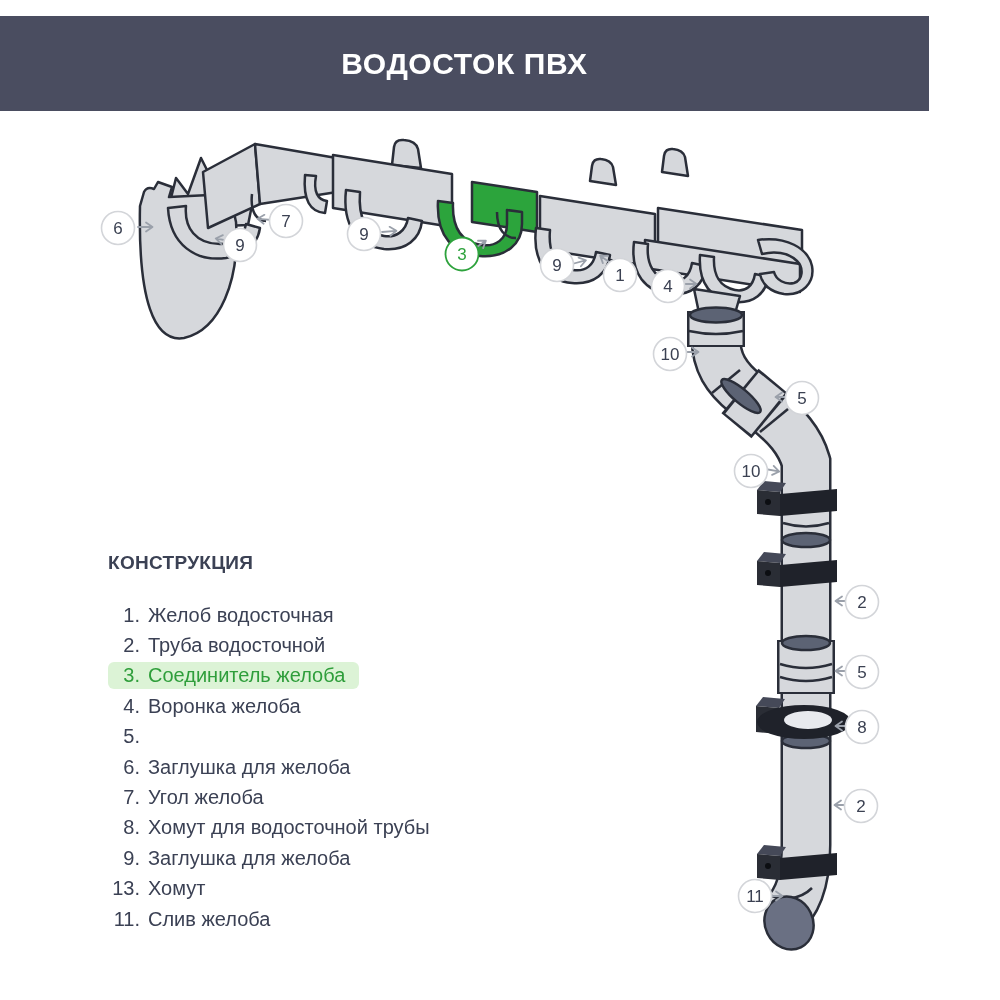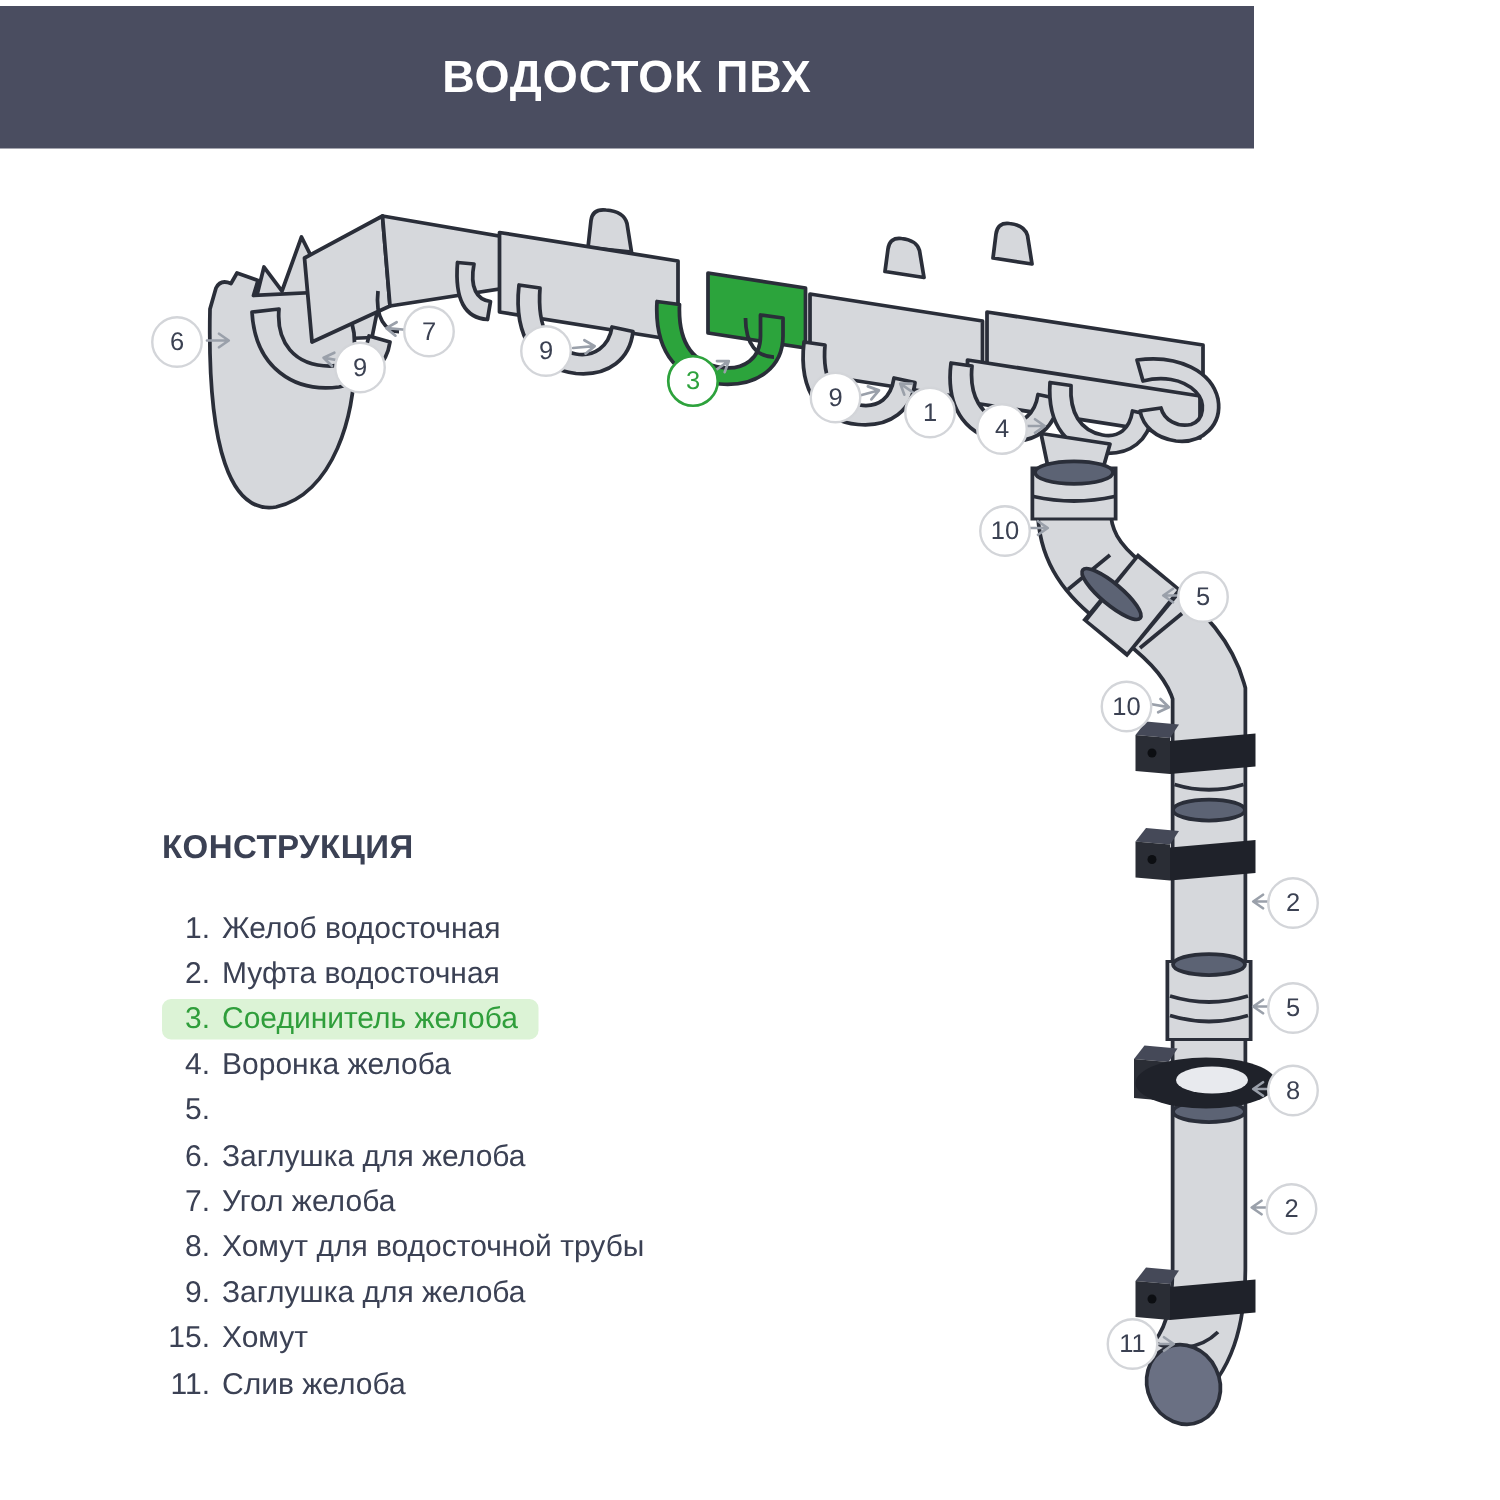--- a/index.html
+++ b/index.html
@@ -1,33 +1,33 @@
 <!DOCTYPE html>
 <html><head>
 <meta charset="utf-8">
 <style>
   html,body{margin:0;padding:0;}
   body{
     width:1000px;height:1000px;position:relative;background:#ffffff;
     font-family:"Liberation Sans", sans-serif;overflow:hidden;
   }
   .header{
-    position:absolute;left:0;top:4px;width:836px;height:95px;
+    position:absolute;left:0;top:16px;width:929px;height:95px;
     background:#4a4d60;display:flex;align-items:center;justify-content:center;
   }
   .header h1{
     margin:0;color:#ffffff;font-size:30px;font-weight:bold;letter-spacing:0.6px;
   }
   .stage{position:absolute;left:0;top:95px;width:1000px;height:905px;}
   svg{position:absolute;left:0;top:0;}
   .legend{
     position:absolute;left:108px;top:552px;width:420px;
   }
   .legend h2{
-    margin:0 0 26px 0;font-size:22px;font-weight:bold;color:#3b4154;letter-spacing:0.3px;
+    margin:0 0 26px 0;font-size:19px;font-weight:bold;color:#3b4154;letter-spacing:0.3px;
   }
   .legend ol{list-style:none;margin:0;padding:0;}
   .legend li{
     display:flex;align-items:center;height:30.4px;font-size:20px;color:#3b4154;
     width:-moz-fit-content;width:fit-content;
   }
   .legend li .num{width:32px;text-align:right;flex:0 0 32px;}
   .legend li .label{margin-left:8px;}
   .legend li.hl{
     background:#dcf3d6;color:#2f9e3b;border-radius:6px;padding-right:14px;height:27px;
@@ -280,21 +280,21 @@
 
 <div class="legend">
   <h2>КОНСТРУКЦИЯ</h2>
   <ol>
     <li>
       <span class="num">1.</span>
       <span class="label">Желоб водосточная</span>
       </li>
     <li>
       <span class="num">2.</span>
-      <span class="label">Муфта водосточная</span>
+      <span class="label">Труба водосточной</span>
       </li>
     <li class="hl">
       <span class="num">3.</span>
       <span class="label">Соединитель желоба</span>
       </li>
     <li>
       <span class="num">4.</span>
       <span class="label">Воронка желоба</span>
       </li>
     <li>
@@ -310,21 +310,21 @@
       </li>
     <li>
       <span class="num">8.</span>
       <span class="label">Хомут для водосточной трубы</span>
       </li>
     <li>
       <span class="num">9.</span>
       <span class="label">Заглушка для желоба</span>
       </li>
     <li>
-      <span class="num">15.</span>
+      <span class="num">13.</span>
       <span class="label">Хомут</span>
       </li>
     <li>
       <span class="num">11.</span>
       <span class="label">Слив желоба</span>
       </li>
   </ol>
 </div>
 
 </body></html>

